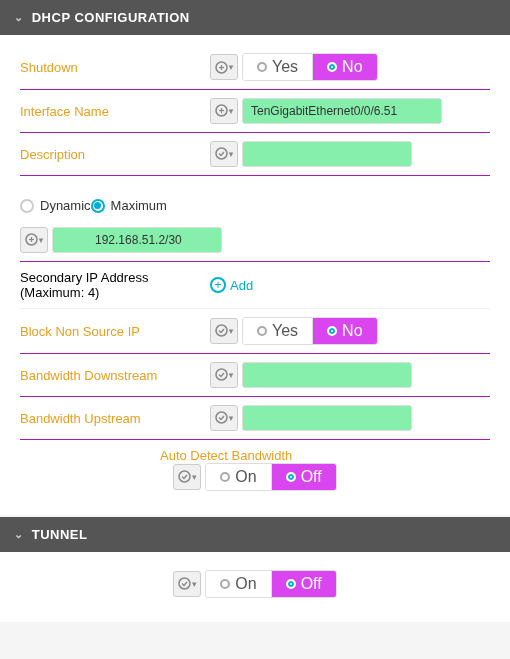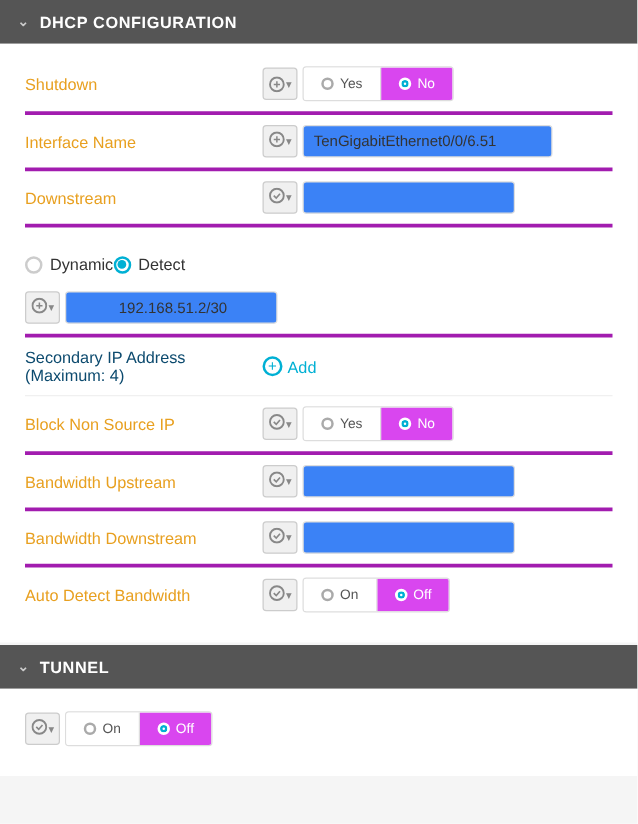--- a/index.html
+++ b/index.html
@@ -30,37 +30,38 @@
 
     .section-body {
       background: #fff;
       padding: 10px 20px 16px 20px;
     }
 
     .form-row {
       display: flex;
       align-items: center;
       padding: 8px 0;
-      border-bottom: 3px solid #a21caf;
+      border-bottom: 1px solid #a21caf;
       min-height: 42px;
     }
 
     .form-row:last-child {
       border-bottom: none;
+      flex-direction: column;
     }
 
     .form-label {
       width: 190px;
       flex-shrink: 0;
       color: #e8a020;
       font-size: 13px;
     }
 
     .form-label.secondary-label {
-      color: #0c4a6e;
+      color: #000000;
       font-size: 13px;
     }
 
     .form-control-area {
       display: flex;
       align-items: center;
       gap: 4px;
       flex: 1;
     }
 
@@ -94,35 +95,35 @@
 
     .text-input {
       border: 1px solid #ddd;
       border-radius: 3px;
       padding: 4px 8px;
       height: 26px;
       font-size: 12px;
       color: #333;
       flex: 1;
       max-width: 170px;
-      background: #3b82f6;
+      background: #86efac;
       outline: none;
     }
 
     .toggle-group {
       display: flex;
       border: 1px solid #ddd;
       border-radius: 3px;
       overflow: hidden;
     }
 
     .toggle-btn {
       padding: 4px 14px;
       height: 26px;
-      font-size: 11px;
+      font-size: 16px;
       cursor: pointer;
       background: #fff;
       border: none;
       display: flex;
       align-items: center;
       gap: 5px;
       color: #555;
       text-align: right;
     }
 
@@ -269,21 +270,21 @@
             <line x1="4" y1="6.5" x2="9" y2="6.5" stroke="#888" stroke-width="1.2"></line>
             <line x1="6.5" y1="4" x2="6.5" y2="9" stroke="#888" stroke-width="1.2"></line>
           </svg>
         </span>
       </div>
       <input class="text-input" type="text" style="max-width: 200px;" value="TenGigabitEthernet0/0/6.51">
     </div>
   </div>
 
   <div class="form-row">
-    <div class="form-label">Downstream</div>
+    <div class="form-label">Description</div>
     <div class="form-control-area">
       <div class="icon-btn">
         <span>
           <svg width="13" height="13" viewBox="0 0 13 13" fill="none">
             <circle cx="6.5" cy="6.5" r="5.5" stroke="#888" stroke-width="1.5"></circle>
             <polyline points="4,6.5 6,8.5 9,5" stroke="#888" stroke-width="1.3" fill="none"></polyline>
           </svg>
         </span>
       </div>
       <input class="text-input" type="text" style="max-width: 170px;" value="">
@@ -294,21 +295,21 @@
 
   <div class="ip-type-row">
     <div class="ip-type-option">
       <div class="radio-outer"></div>
       <span>Dynamic</span>
     </div>
     <div class="ip-type-option">
       <div class="radio-outer selected">
         <div class="radio-inner"></div>
       </div>
-      <span>Detect</span>
+      <span>Maximum</span>
     </div>
   </div>
 
   <div class="form-row">
     <div class="form-control-area">
       <div class="icon-btn">
         <span>
           <svg width="13" height="13" viewBox="0 0 13 13" fill="none">
             <circle cx="6.5" cy="6.5" r="5.5" stroke="#888" stroke-width="1.5"></circle>
             <line x1="4" y1="6.5" x2="9" y2="6.5" stroke="#888" stroke-width="1.2"></line>
@@ -350,36 +351,36 @@
         <div class="toggle-divider"></div>
         <button class="toggle-btn active-no">
           <span class="radio-circle"></span>
           <span>No</span>
         </button>
       </div>
     </div>
   </div>
 
   <div class="form-row">
+    <div class="form-label">Bandwidth Downstream</div>
+    <div class="form-control-area">
+      <div class="icon-btn">
+        <span>
+          <svg width="13" height="13" viewBox="0 0 13 13" fill="none">
+            <circle cx="6.5" cy="6.5" r="5.5" stroke="#888" stroke-width="1.5"></circle>
+            <polyline points="4,6.5 6,8.5 9,5" stroke="#888" stroke-width="1.3" fill="none"></polyline>
+          </svg>
+        </span>
+      </div>
+      <input class="text-input" type="text" style="max-width: 170px;" value="">
+    </div>
+  </div>
+
+  <div class="form-row">
     <div class="form-label">Bandwidth Upstream</div>
-    <div class="form-control-area">
-      <div class="icon-btn">
-        <span>
-          <svg width="13" height="13" viewBox="0 0 13 13" fill="none">
-            <circle cx="6.5" cy="6.5" r="5.5" stroke="#888" stroke-width="1.5"></circle>
-            <polyline points="4,6.5 6,8.5 9,5" stroke="#888" stroke-width="1.3" fill="none"></polyline>
-          </svg>
-        </span>
-      </div>
-      <input class="text-input" type="text" style="max-width: 170px;" value="">
-    </div>
-  </div>
-
-  <div class="form-row">
-    <div class="form-label">Bandwidth Downstream</div>
     <div class="form-control-area">
       <div class="icon-btn">
         <span>
           <svg width="13" height="13" viewBox="0 0 13 13" fill="none">
             <circle cx="6.5" cy="6.5" r="5.5" stroke="#888" stroke-width="1.5"></circle>
             <polyline points="4,6.5 6,8.5 9,5" stroke="#888" stroke-width="1.3" fill="none"></polyline>
           </svg>
         </span>
       </div>
       <input class="text-input" type="text" style="max-width: 170px;" value="">

